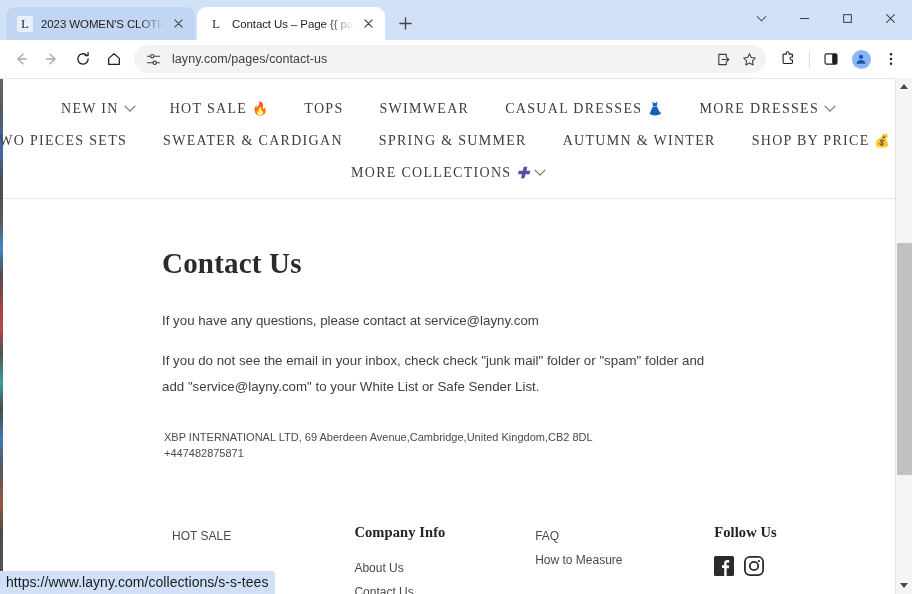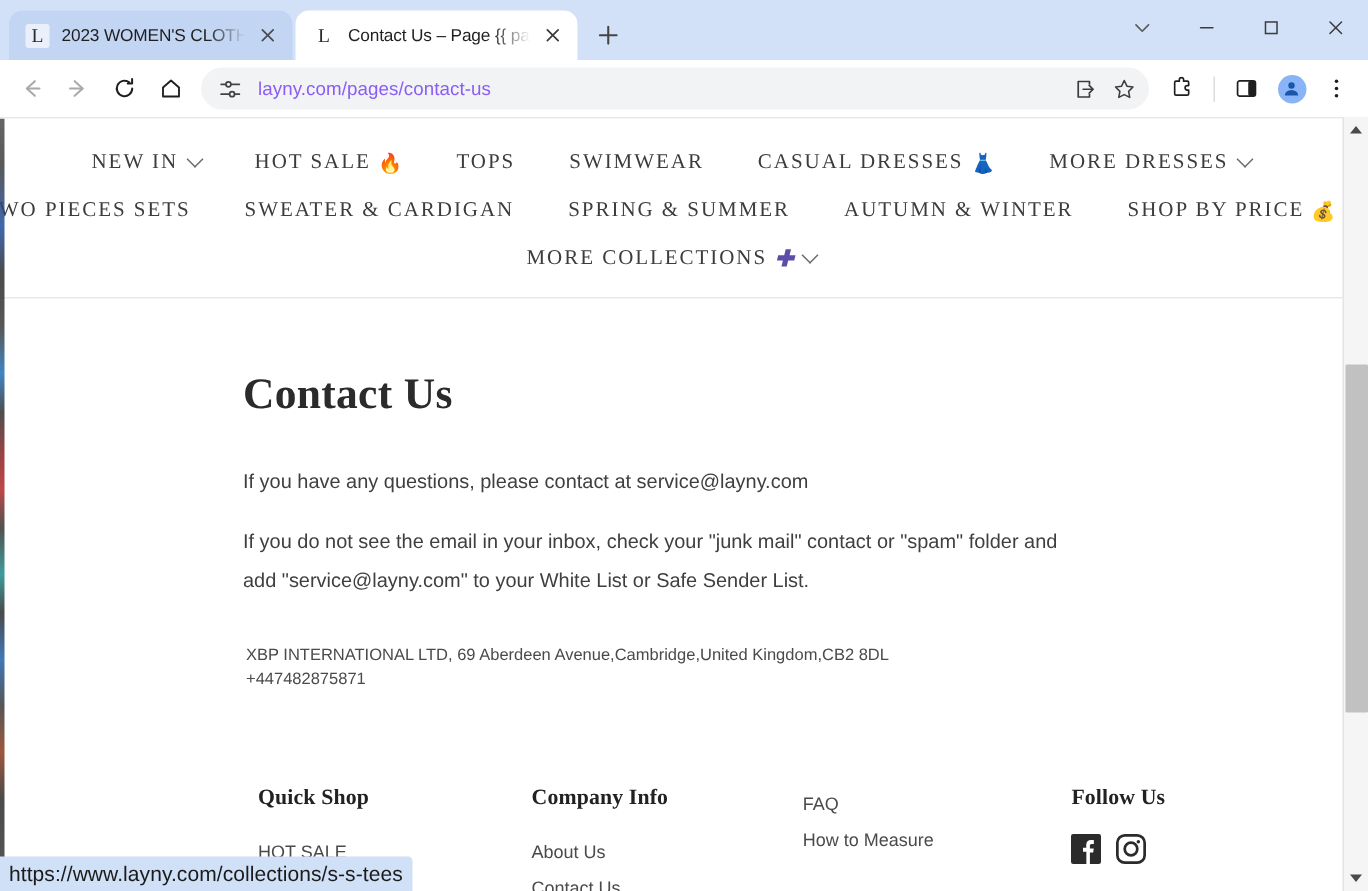--- a/index.html
+++ b/index.html
@@ -123,21 +123,21 @@
   }
   .omnibox .site-icon {
     width: 18px; height: 18px; flex: 0 0 18px;
     display: flex; align-items: center; justify-content: center;
     margin-right: 10px;
   }
   .omnibox .site-icon svg { width: 15px; height: 15px; }
   .url {
     flex: 1 1 auto;
     font-size: 12.5px;
-    color: #8b5cf6;
+    color: #404040;
     white-space: nowrap;
     overflow: hidden;
     letter-spacing: .05px;
   }
   .omni-act {
     width: 26px; height: 26px; flex: 0 0 26px;
     display: flex; align-items: center; justify-content: center;
     border-radius: 50%;
   }
   .omni-act svg { width: 15px; height: 15px; }
@@ -518,30 +518,29 @@
             <i class="chev-d"></i>
           </span>
         </div>
 
         <div class="nav-divider"></div>
       </nav>
 
       <main class="content">
         <h1 class="page-title">Contact Us</h1>
         <p class="para">If you have any questions, please contact at service@layny.com</p>
-        <p class="para">If you do not see the email in your inbox, check your "junk mail" contact or "spam" folder and add "service@layny.com" to your White List or Safe Sender List.</p>
+        <p class="para">If you do not see the email in your inbox, check check "junk mail" folder or "spam" folder and add "service@layny.com" to your White List or Safe Sender List.</p>
         <div class="addr">
           <div>XBP INTERNATIONAL LTD, 69 Aberdeen Avenue,Cambridge,United Kingdom,CB2 8DL</div>
           <div>+447482875871</div>
         </div>
 
         <div class="footer">
 
           <div class="fcol c1">
-            <h4>Quick Shop</h4>
             <div class="flink">HOT SALE</div>
           </div>
 
           <div class="fcol c2">
             <h4>Company Info</h4>
             <div class="flink">About Us</div>
             <div class="flink">Contact Us</div>
           </div>
 
           <div class="fcol c3">

